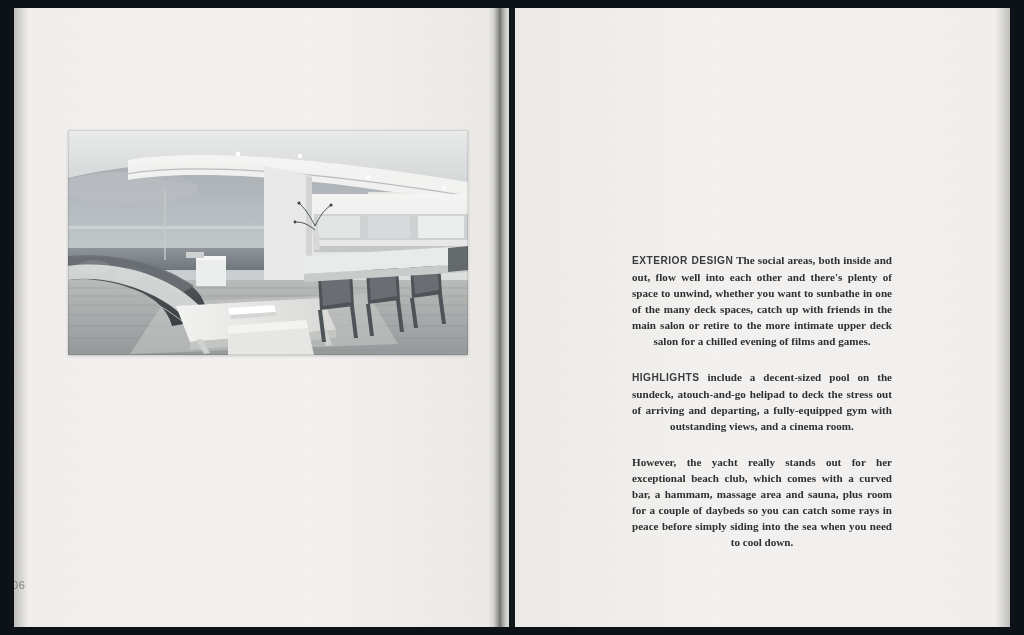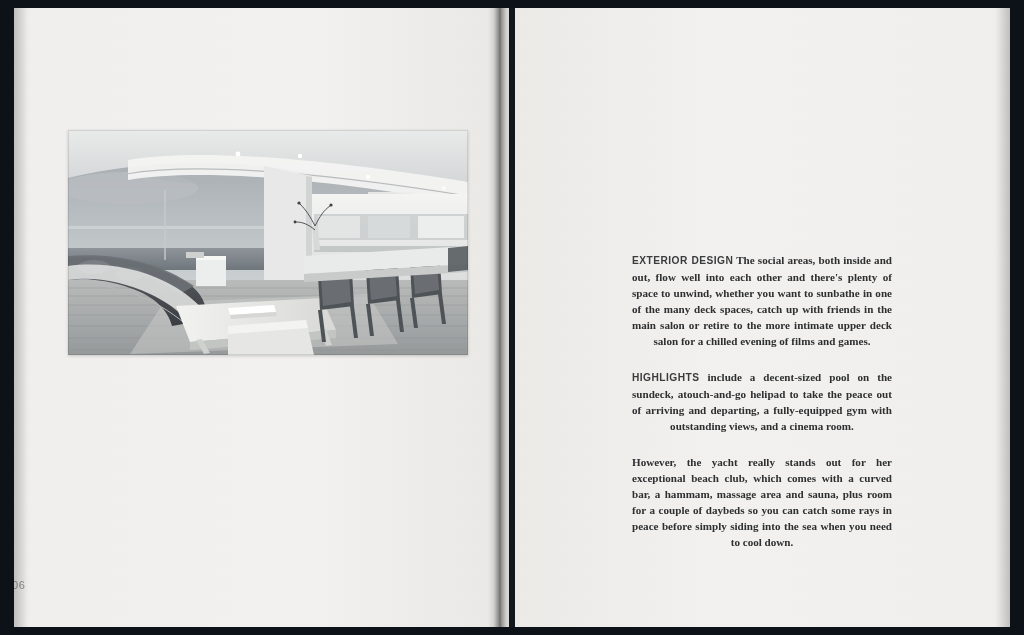--- a/index.html
+++ b/index.html
@@ -338,21 +338,21 @@
   <div class="page right">
     <div class="grain"></div>
 
     <div class="textcol">
 
       <p class="para">
         <span class="lead">EXTERIOR DESIGN</span><span> The social areas, both inside and out, flow well into each other and there's plenty of space to unwind, whether you want to sunbathe in one of the many deck spaces, catch up with friends in the main salon or retire to the more intimate upper deck salon for a chilled evening of films and games.</span>
       </p>
 
       <p class="para">
-        <span class="lead">HIGHLIGHTS</span><span> include a decent-sized pool on the sundeck, atouch-and-go helipad to take the peace out of arriving and departing, a fully-equipped gym with outstanding views, and a cinema room.</span>
+        <span class="lead">HIGHLIGHTS</span><span> include a decent-sized pool on the sundeck, atouch-and-go helipad to deck the stress out of arriving and departing, a fully-equipped gym with outstanding views, and a cinema room.</span>
       </p>
 
       <p class="para">
         <span>However, the yacht really stands out for her exceptional beach club, which comes with a curved bar, a hammam, massage area and sauna, plus room for a couple of daybeds so you can catch some rays in peace before simply siding into the sea when you need to cool down.</span>
       </p>
 
     </div>
 
     <div class="edge-right"></div>
   </div>

